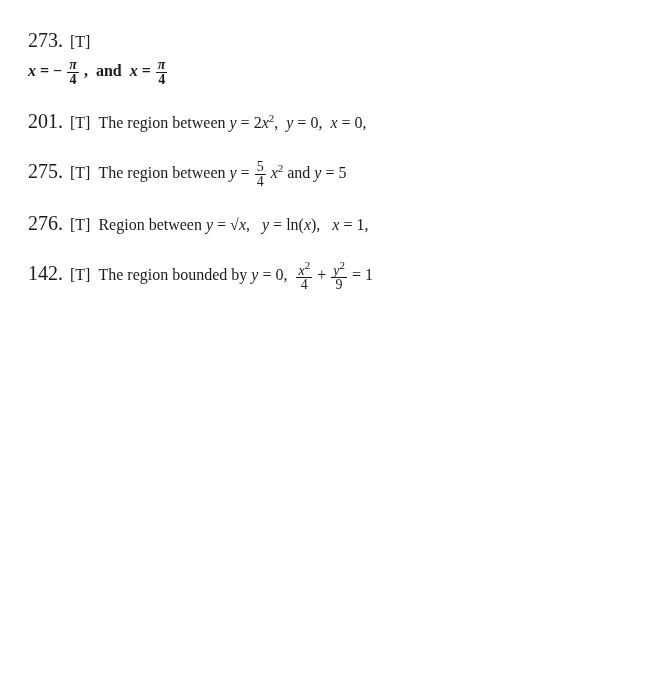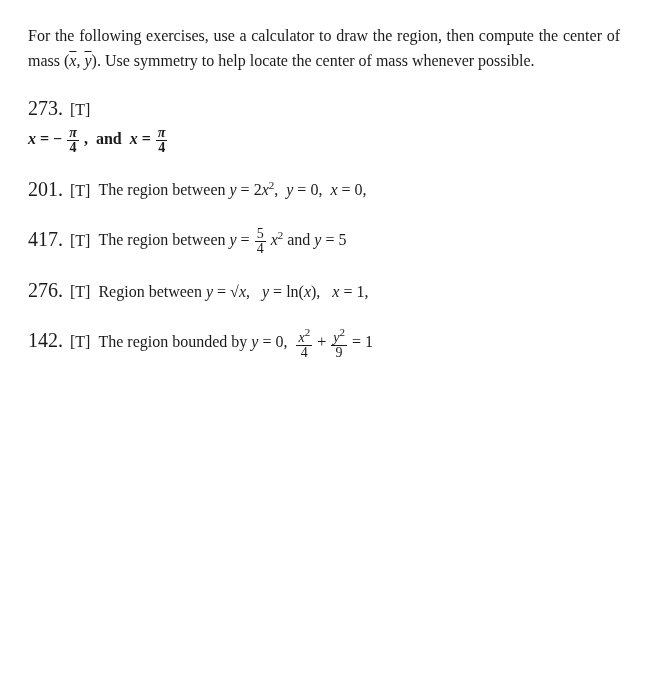--- a/index.html
+++ b/index.html
@@ -94,26 +94,20 @@
     .overline {
       text-decoration: overline;
       font-style: italic;
     }
   </style>
 </head>
 <body>
 
 <div>
 
-  <p class="intro-text">
-    For the following exercises, use a calculator to draw the
-    region, then compute the center of mass (<span class="overline">x</span>, <span class="overline">y</span>). Use
-    symmetry to help locate the center of mass whenever
-    possible.
-  </p>
 
   <div class="problem">
     <div class="problem-line">
       <span class="problem-number">273.</span>
       <span class="problem-tag">&nbsp;[T]</span>
     </div>
     <div class="continuation">
       <span class="math">x</span> = −
       <span class="frac">
         <span class="frac-num"><span class="math">π</span></span>
@@ -132,21 +126,21 @@
       <span class="problem-number">201.</span>
       <span class="problem-tag">&nbsp;[T]</span>
       <span class="problem-content">
         &nbsp;The region between <span class="math">y</span> = 2<span class="math">x</span><sup>2</sup>,&nbsp; <span class="math">y</span> = 0,&nbsp; <span class="math">x</span> = 0,
       </span>
     </div>
   </div>
 
   <div class="problem">
     <div class="problem-line">
-      <span class="problem-number">417.</span>
+      <span class="problem-number">275.</span>
       <span class="problem-tag">&nbsp;[T]</span>
       <span class="problem-content">
         &nbsp;The region between <span class="math">y</span> =
         <span class="frac">
           <span class="frac-num">5</span>
           <span class="frac-den">4</span>
         </span>
         <span class="math">x</span><sup>2</sup> and <span class="math">y</span> = 5
       </span>
     </div>

